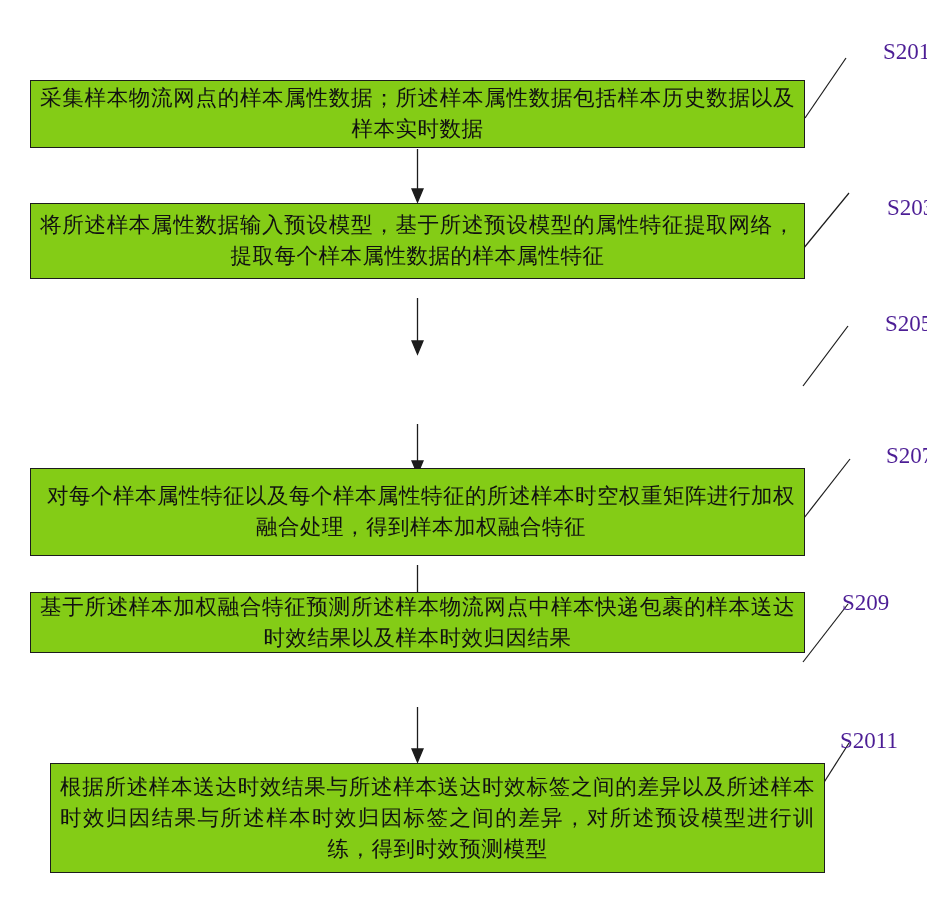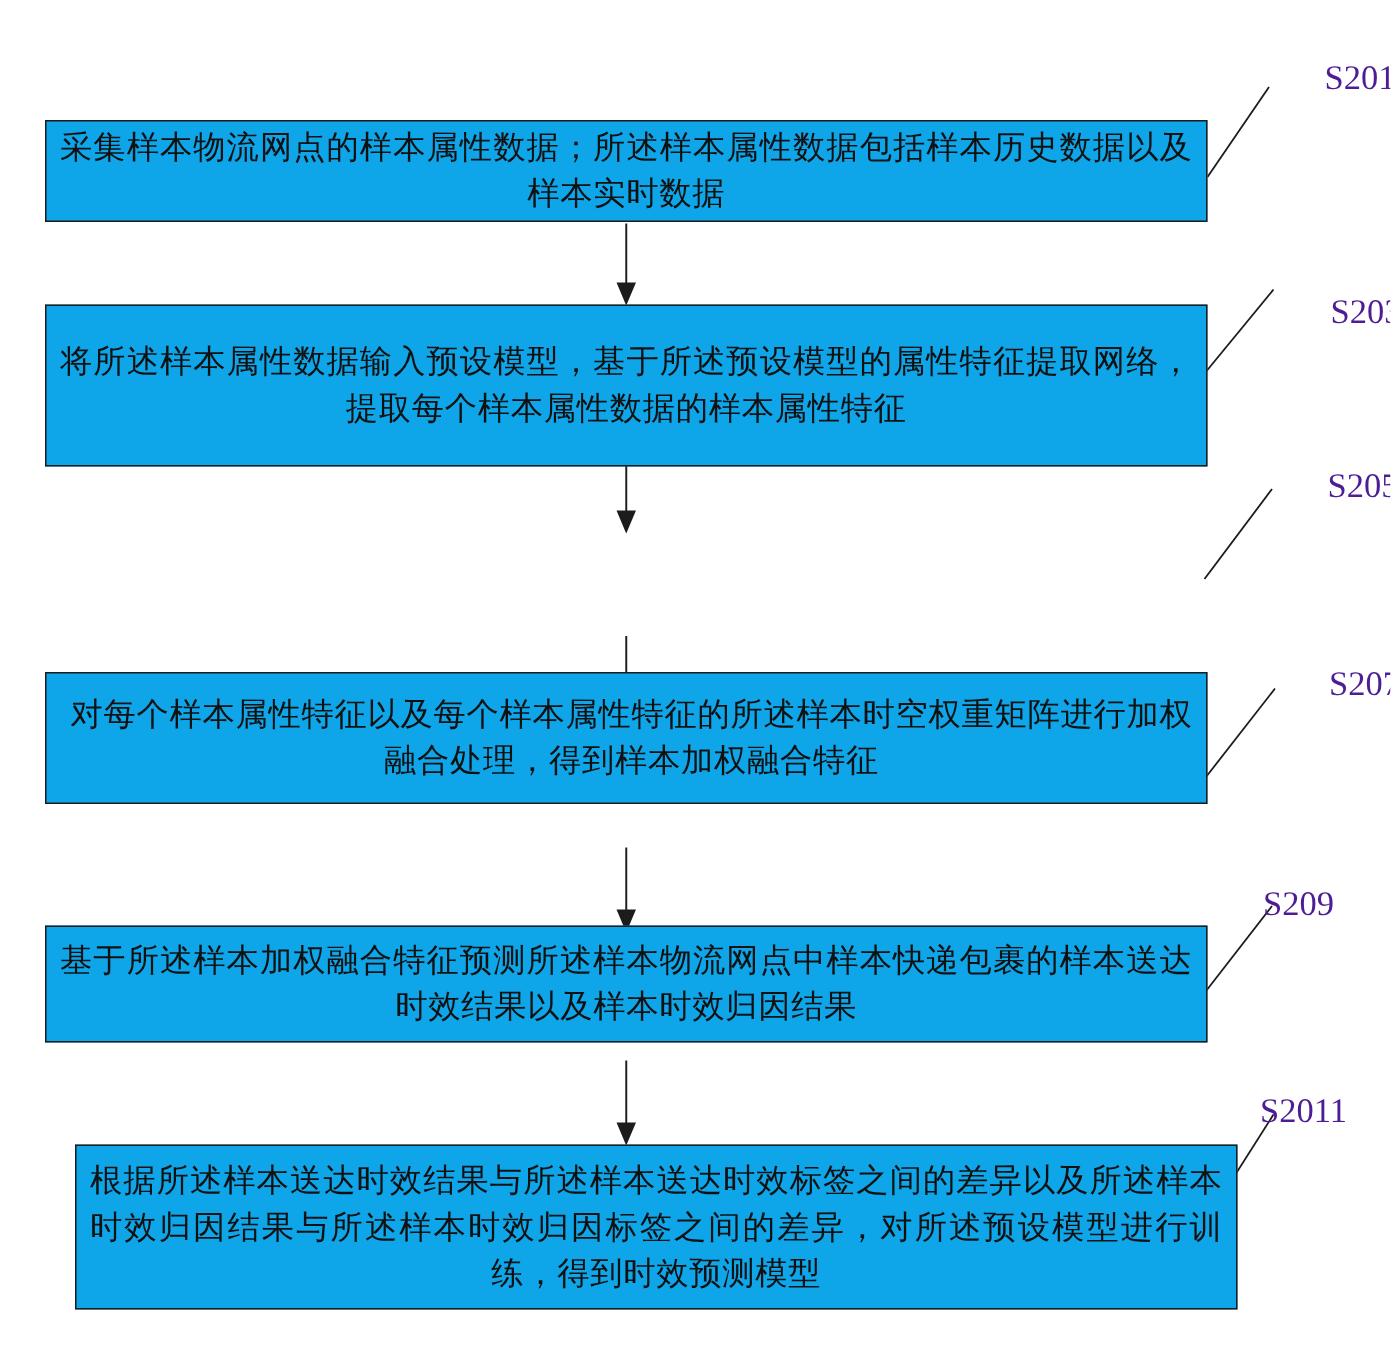--- a/index.html
+++ b/index.html
@@ -23,21 +23,21 @@
     width: 927px;
     height: 904px;
     z-index: 1;
   }
   .flow-box {
     position: absolute;
     left: 30px;
     width: 775px;
     box-sizing: border-box;
     border: 1.6px solid #1c1c1c;
-    background: #0ea5e9;
+    background: #84cc16;
     display: flex;
     align-items: center;
     justify-content: center;
     z-index: 2;
     padding: 2px 9px;
   }
   .flow-box .box-text {
     display: block;
     width: 100%;
     font-size: 21.5px;
@@ -93,33 +93,33 @@
       <line x1="803" y1="662" x2="848" y2="604"></line>
       <line x1="802" y1="817" x2="849" y2="743"></line>
     </g>
   </svg>
 
   <div class="flow-box" style="top:80px; height:68px;">
     <span class="box-text">采集样本物流网点的样本属性数据；所述样本属性数据包括样本历史数据以及样本实时数据</span>
   </div>
   <div class="step-label" style="left:849px; top:40px;">S201</div>
 
-  <div class="flow-box" style="top:203px; height:108px;">
+  <div class="flow-box" style="top:203px; height:76px;">
     <span class="box-text">将所述样本属性数据输入预设模型，基于所述预设模型的属性特征提取网络，提取每个样本属性数据的样本属性特征</span>
   </div>
   <div class="step-label" style="left:853px; top:196px;">S203</div>
 
   <div class="step-label" style="left:851px; top:312px;">S205</div>
 
-  <div class="flow-box" style="top:448px; height:88px;padding-left:16px;">
+  <div class="flow-box" style="top:468px; height:88px;padding-left:16px;">
     <span class="box-text">对每个样本属性特征以及每个样本属性特征的所述样本时空权重矩阵进行加权融合处理，得到样本加权融合特征</span>
   </div>
   <div class="step-label" style="left:852px; top:444px;">S207</div>
 
-  <div class="flow-box" style="top:617px; height:78px;">
+  <div class="flow-box" style="top:592px; height:61px;">
     <span class="box-text">基于所述样本加权融合特征预测所述样本物流网点中样本快递包裹的样本送达时效结果以及样本时效归因结果</span>
   </div>
   <div class="step-label" style="left:808px; top:591px;">S209</div>
 
   <div class="flow-box" style="top:763px; height:110px;margin-left:20px;">
     <span class="box-text">根据所述样本送达时效结果与所述样本送达时效标签之间的差异以及所述样本时效归因结果与所述样本时效归因标签之间的差异，对所述预设模型进行训练，得到时效预测模型</span>
   </div>
   <div class="step-label" style="left:806px; top:729px;">S2011</div>
 
 </div>

